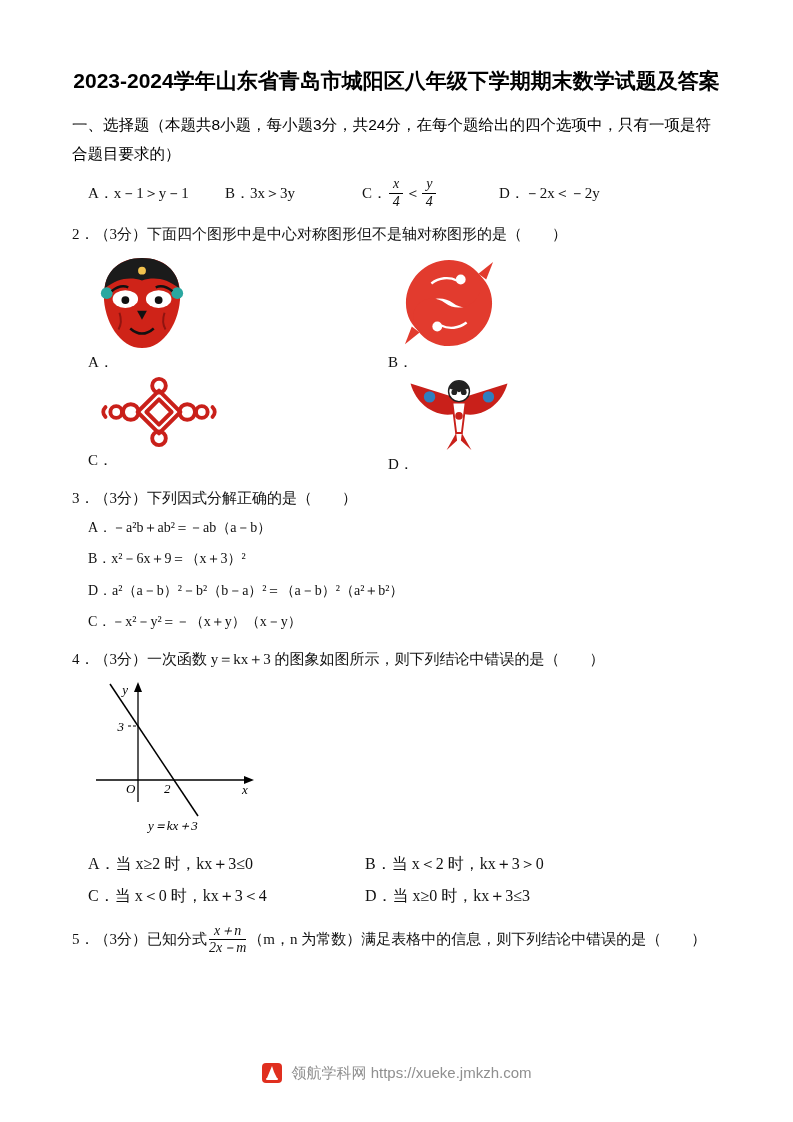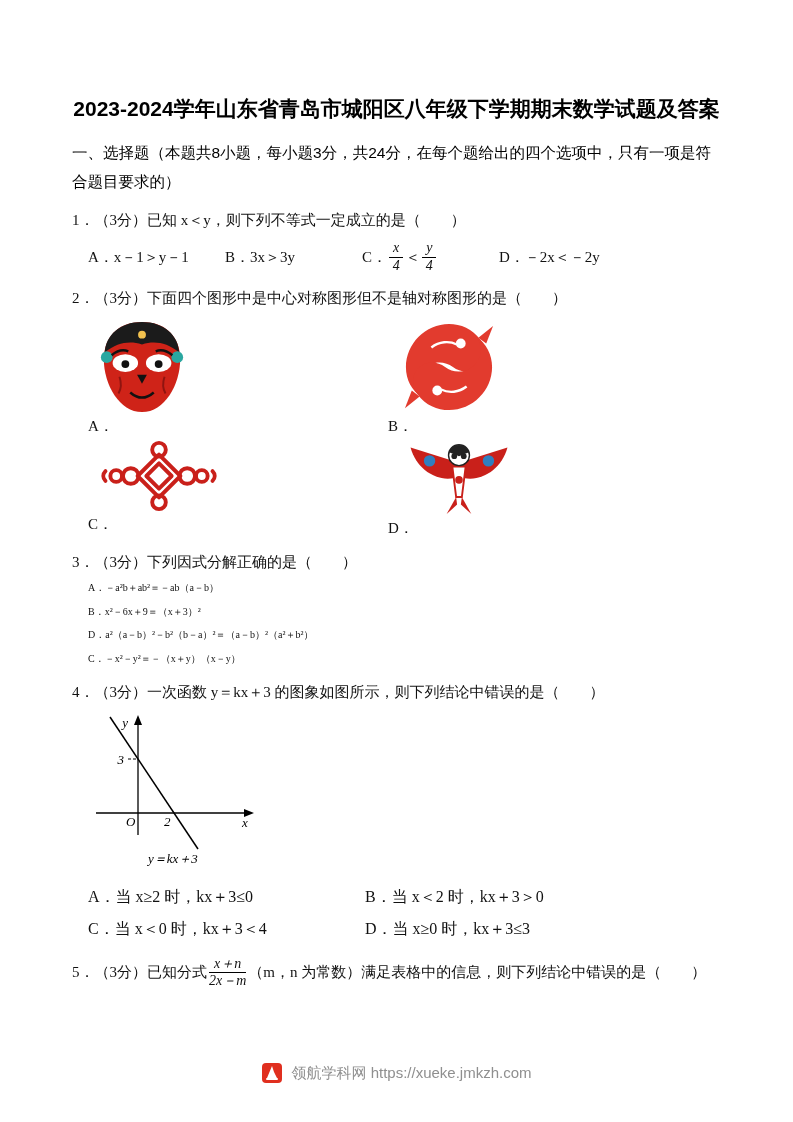--- a/index.html
+++ b/index.html
@@ -2,21 +2,21 @@
 <html><head>
 <meta charset="utf-8">
 <style>
   * { margin: 0; padding: 0; box-sizing: border-box; }
   html, body { background: #ffffff; }
   body {
     width: 793px; height: 1122px; overflow: hidden;
     font-family: "Liberation Serif", "DejaVu Serif", serif;
     color: #111; position: relative;
   }
-  .page { padding: 80px 72px 0 72px; margin-top: 10px; }
+  .page { padding: 62px 72px 0 72px; }
 
   .doc-title {
     font-family: "Liberation Sans", "DejaVu Sans", sans-serif;
     font-size: 21px; font-weight: 700; text-align: center;
     line-height: 1.85; color: #000;
   }
   .section-header {
     font-family: "Liberation Sans", "DejaVu Sans", sans-serif;
     font-weight: 400; font-size: 15.5px; line-height: 1.85;
     margin-top: 10px; color: #000;
@@ -37,21 +37,21 @@
   .fig-grid { display: grid; grid-template-columns: 300px 1fr; margin-top: 10px; row-gap: 4px; }
   .fig-cell { padding-left: 16px; }
   .fig-img { display: block; }
   .fig-img.mask { margin-left: 8px; }
   .fig-img.fish { margin-left: 14px; }
   .fig-img.knot { margin-left: 12px; }
   .fig-img.kite { margin-left: 18px; }
   .fig-label { font-size: 15px; margin-top: 3px; }
 
   
-  .q3-options { padding-left: 16px; font-size: 10px; }
+  .q3-options { padding-left: 16px; font-size: 14px; }
   .q3-options .line { line-height: 1.95; margin-top: 4px; }
 
   
   .graph-wrap { margin: 8px 0 0 14px; }
   .graph-wrap svg text { font-family: "Liberation Serif", serif; font-size: 13px; font-style: italic; fill: #000; }
 
   .q4-options { display: grid; grid-template-columns: 277px 1fr; padding-left: 16px; font-size: 16px; margin-top: 6px; }
   .q4-options .line { line-height: 2.0; }
 
   
@@ -66,21 +66,20 @@
 </style>
 </head>
 <body>
 
 <div class="page">
 
   <h1 class="doc-title">2023-2024学年山东省青岛市城阳区八年级下学期期末数学试题及答案</h1>
 
   <div class="section-header">一、选择题（本题共8小题，每小题3分，共24分，在每个题给出的四个选项中，只有一项是符合题目要求的）</div>
 
-  <p class="stem">1．（3分）已知 x＜y，则下列不等式一定成立的是（　　）</p>
   <div class="q1-options">
     <span class="opt">
       <span>A．</span>
         <span class="mathv">x－1＞y－1</span>
     </span>
     <span class="opt">
       <span>B．</span>
         <span class="mathv">3x＞3y</span>
     </span>
     <span class="opt">

